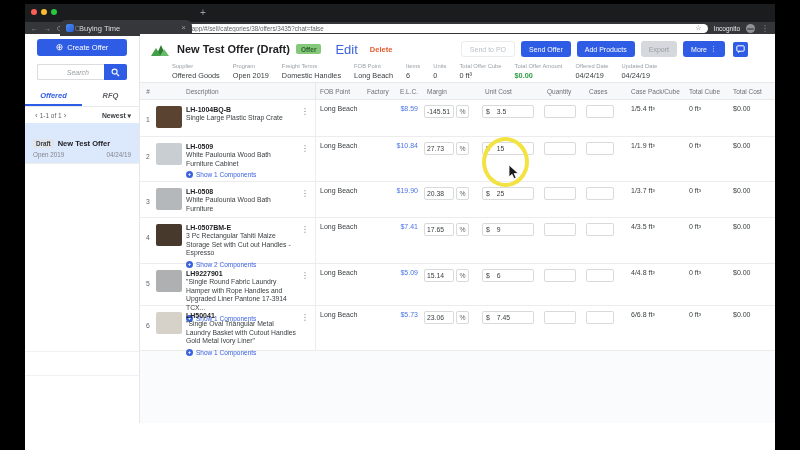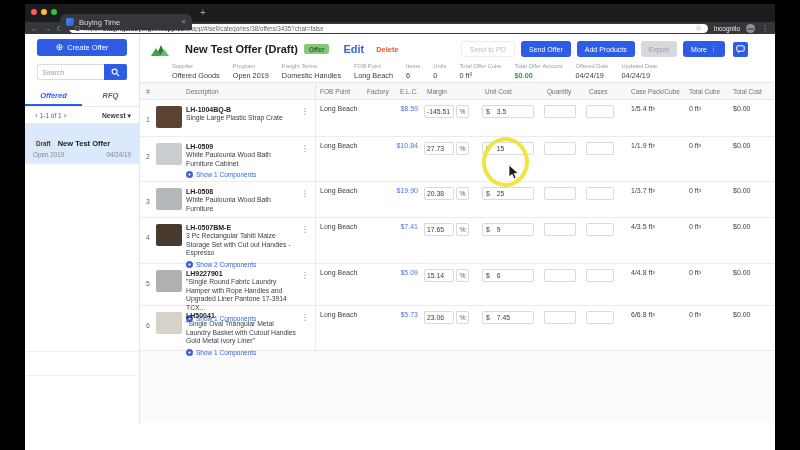--- a/index.html
+++ b/index.html
@@ -6,21 +6,21 @@
   html,body { width:800px; height:450px; overflow:hidden; background:#000;
     font-family:"Liberation Sans", sans-serif; -webkit-font-smoothing:antialiased; }
   .stage { position:relative; width:800px; height:450px; background:#000; }
   .window { position:absolute; left:25px; top:0; width:750px; height:450px; background:#fff; }
 
   
   .tabstrip { position:relative; height:22px; background:#1b1c1e; border-top:4px solid #000; }
   .traffic { position:absolute; left:6px; top:5px; display:flex; gap:4px; }
   .dot { width:6px; height:6px; border-radius:50%; }
   .dot.r{background:#ff5f57}.dot.y{background:#febc2e}.dot.g{background:#28c840}
-  .btab { position:absolute; left:35px; top:10px; width:132px; height:16px; background:#36373a;
+  .btab { position:absolute; left:35px; top:16px; width:132px; height:16px; background:#36373a;
     border-radius:6px 6px 0 0; display:flex; align-items:center; padding:0 6px; gap:5px; }
   .favicon { width:8px; height:8px; border-radius:2px; background:linear-gradient(135deg,#4a8df0,#2b5bd7); flex:0 0 auto; }
   .btab-title { color:#dadce0; font-size:7.5px; flex:1; white-space:nowrap; overflow:hidden; }
   .tab-close { color:#9aa0a6; font-size:8px; line-height:8px; }
   .newtab { position:absolute; left:175px; top:4px; color:#9aa0a6; font-size:10px; line-height:10px; }
   .urlrow { height:12px; background:#35363a; display:flex; align-items:center; padding:0 6px; gap:6px; }
   .navic { color:#9aa0a6; font-size:7px; line-height:7px; }
   .urlpill { flex:1; height:9px; background:#fff; border-radius:5px; display:flex; align-items:center;
     padding:0 6px; gap:4px; overflow:hidden; }
   .lock { width:5px; height:5px; border:1px solid #5f6368; border-radius:1px; position:relative; flex:0 0 auto; }
@@ -52,21 +52,21 @@
   .sidebar { width:115px; border-right:1px solid #e5e6e8; background:#fff; display:flex; flex-direction:column; }
   .main { flex:1; background:#fafbfc; position:relative; }
 
   
   .create-btn { margin:5px 12px 0; height:17px; background:var(--accent); color:#fff; border:none;
     border-radius:3px; font-size:7.5px; display:flex; align-items:center; justify-content:center; gap:4px;
     font-family:inherit; cursor:pointer; }
   .create-plus { font-size:9px; line-height:9px; }
   .searchrow { margin:8px 12px 0; display:flex; }
   .search-in { width:67px; height:16px; border:1px solid #dcdcde; border-right:none; border-radius:2px 0 0 2px;
-    font-size:7px; font-style:italic; color:#3c4043; padding:0 4px; outline:none; font-family:inherit; }
+    font-size:7px; font-style:italic; color:#3c4043; padding:0 15px; outline:none; font-family:inherit;text-align:right; }
   .search-in::placeholder { color:#9aa0a6; }
   .search-btn { width:24px; height:16px; background:var(--accent); border:none; border-radius:0 2px 2px 0;
     display:flex; align-items:center; justify-content:center; cursor:pointer; }
   .side-tabs { margin-top:8px; display:flex; border-bottom:1px solid #e8e9eb; }
   .side-tab { flex:1; text-align:center; font-size:7.5px; font-weight:bold; color:#5f6368; padding:3px 0 4px; cursor:pointer;font-style:italic; }
   .side-tab.active { color:var(--accent); border-bottom:2px solid var(--accent); }
   .pager { display:flex; align-items:center; padding:4px 8px 3px; font-size:6.5px; color:#5f6368; }
   .chev { font-size:8px; color:#5f6368; padding:0 2px; cursor:pointer; }
   .sort { margin-left:auto; font-size:6.8px; font-weight:bold; color:#3c4043; cursor:pointer; }
   .side-item { padding:16px 8px 5px; border-bottom:1px solid #ededef; cursor:pointer; }
@@ -75,24 +75,24 @@
   .si-badge { font-size:6.3px; background:#e1e4e8; color:#3c4043; border-radius:2px; padding:1px 3px; font-weight:bold; }
   .si-title { font-size:7.5px; font-weight:bold; color:#202124; }
   .si-meta { display:flex; justify-content:space-between; font-size:6.3px; color:#80868b; margin-top:3px; }
   .side-ghost { border-bottom:1px solid #f1f1f3; height:24px; }
   .ghost-wrap { margin-top:164px; }
 
   
   .offer-head { background:#fff; border-bottom:1px solid #e7e8ea; padding:5px 0 4px 10px; height:49px; }
   .oh-row1 { display:flex; align-items:center; height:20px; }
   .logo { width:20px; height:14px; margin-right:7px; flex:0 0 auto; }
-  .offer-title { font-size:11px; font-weight:bold; color:#202124; white-space:nowrap;margin-left:8px; }
+  .offer-title { font-size:11px; font-weight:bold; color:#202124; white-space:nowrap; }
   .offer-badge { margin-left:6px; font-size:6.5px; font-weight:bold; background:var(--badge-bg); color:var(--badge-tx);
     border-radius:2px; padding:1.5px 5px; }
-  .edit-link { margin-left:14px; font-size:11px; font-weight:bold; color:var(--link); cursor:pointer; }
+  .edit-link { margin-left:14px; font-size:13px; font-weight:normal; color:var(--link); cursor:pointer; }
   .del-link { margin-left:12px; font-size:7.5px; font-weight:bold; color:var(--delete); cursor:pointer; }
   .oh-buttons { margin-left:auto; display:flex; gap:6px; align-items:center; padding-right:27px; }
   .btn { height:16px; border-radius:3px; font-size:7px; padding:0 8px; border:none; font-family:inherit;
     display:flex; align-items:center; gap:3px; cursor:pointer; white-space:nowrap; }
   .btn.ghost { background:#fff; color:#b9bfc7; border:1px solid #ececee; }
   .btn.blue { background:var(--accent); color:#fff; }
   .btn.gray { background:#d5d8dc; color:#9aa0a6; }
   .chat-btn { width:15px; height:15px; background:var(--accent); border-radius:2px; border:none;
     display:flex; align-items:center; justify-content:center; cursor:pointer; margin-left:2px; }
   .meta-row { display:flex; gap:13px; margin:4px 0 0 22px; }

